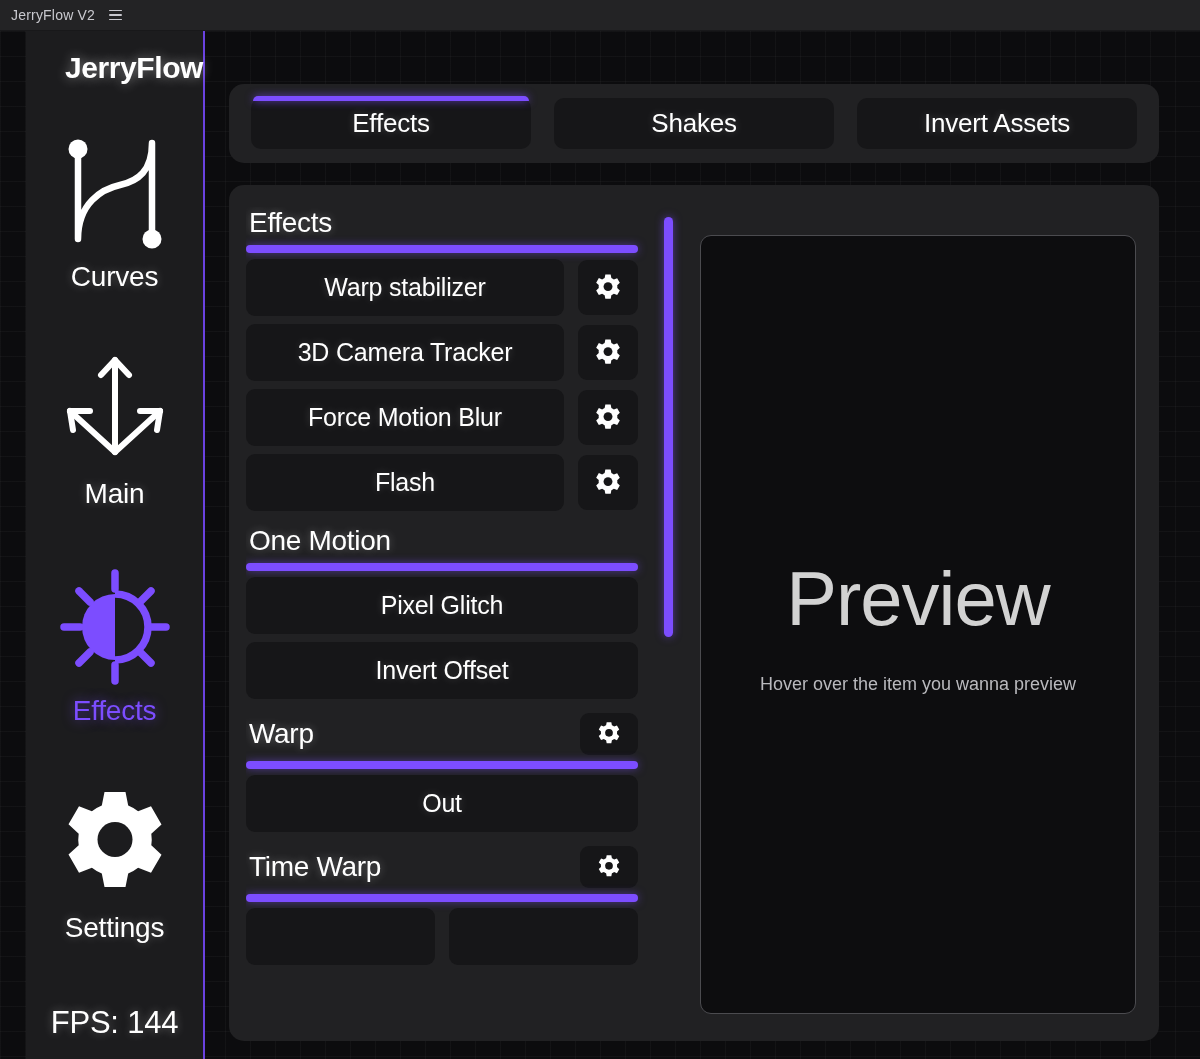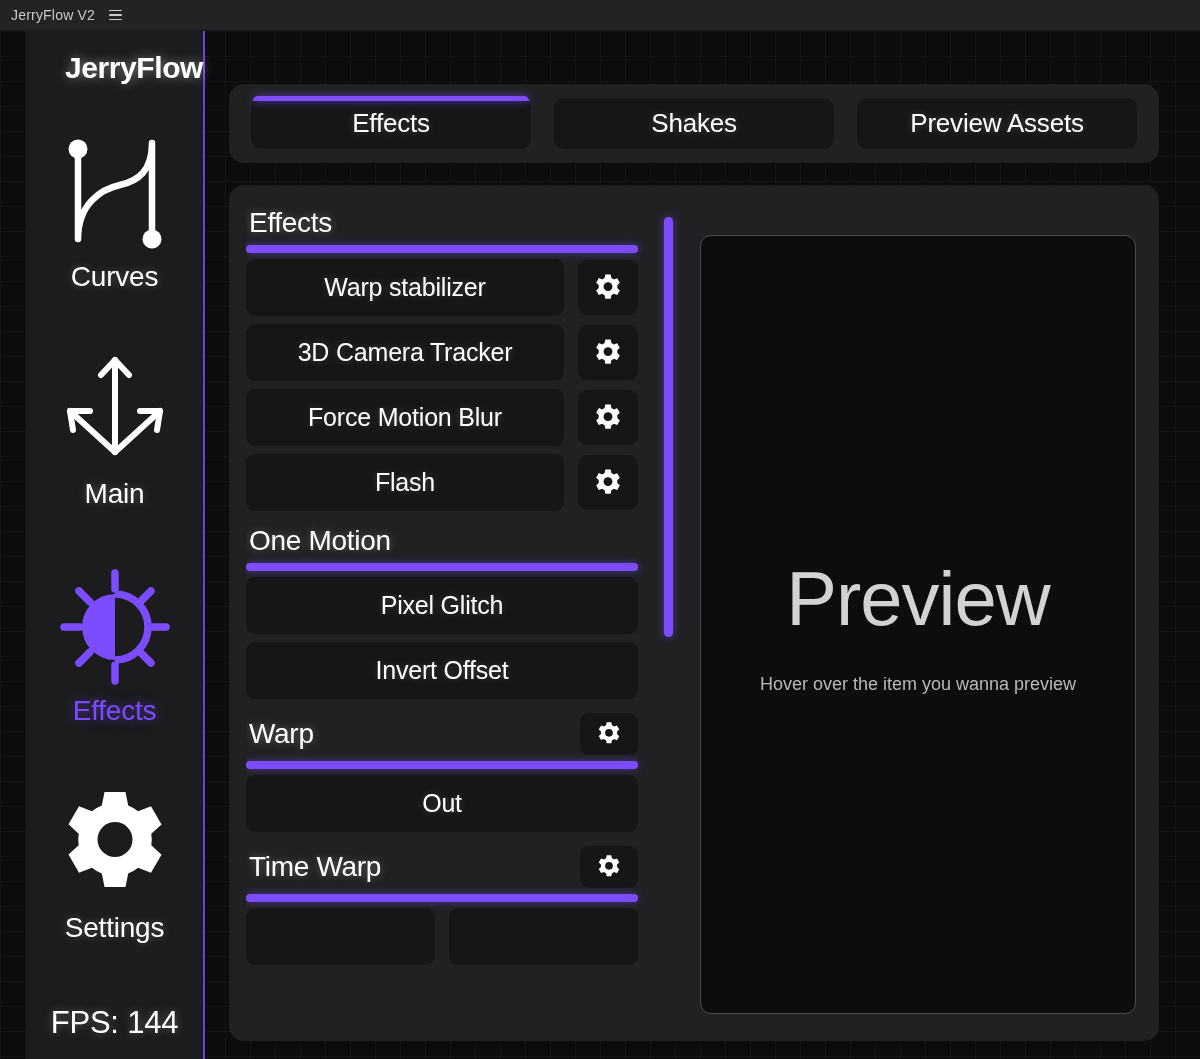--- a/index.html
+++ b/index.html
@@ -361,21 +361,21 @@
   <div class="content">
 
     <div class="tabbar">
       <div class="tab active">
         <span>Effects</span>
       </div>
       <div class="tab">
         <span>Shakes</span>
       </div>
       <div class="tab">
-        <span>Preview Assets</span>
+        <span>Invert Assets</span>
       </div>
     </div>
 
     <div class="panel">
 
       <div class="list-wrap">
         <div class="list">
 
           <div class="section-head">
             <div class="section-title">Effects</div>

